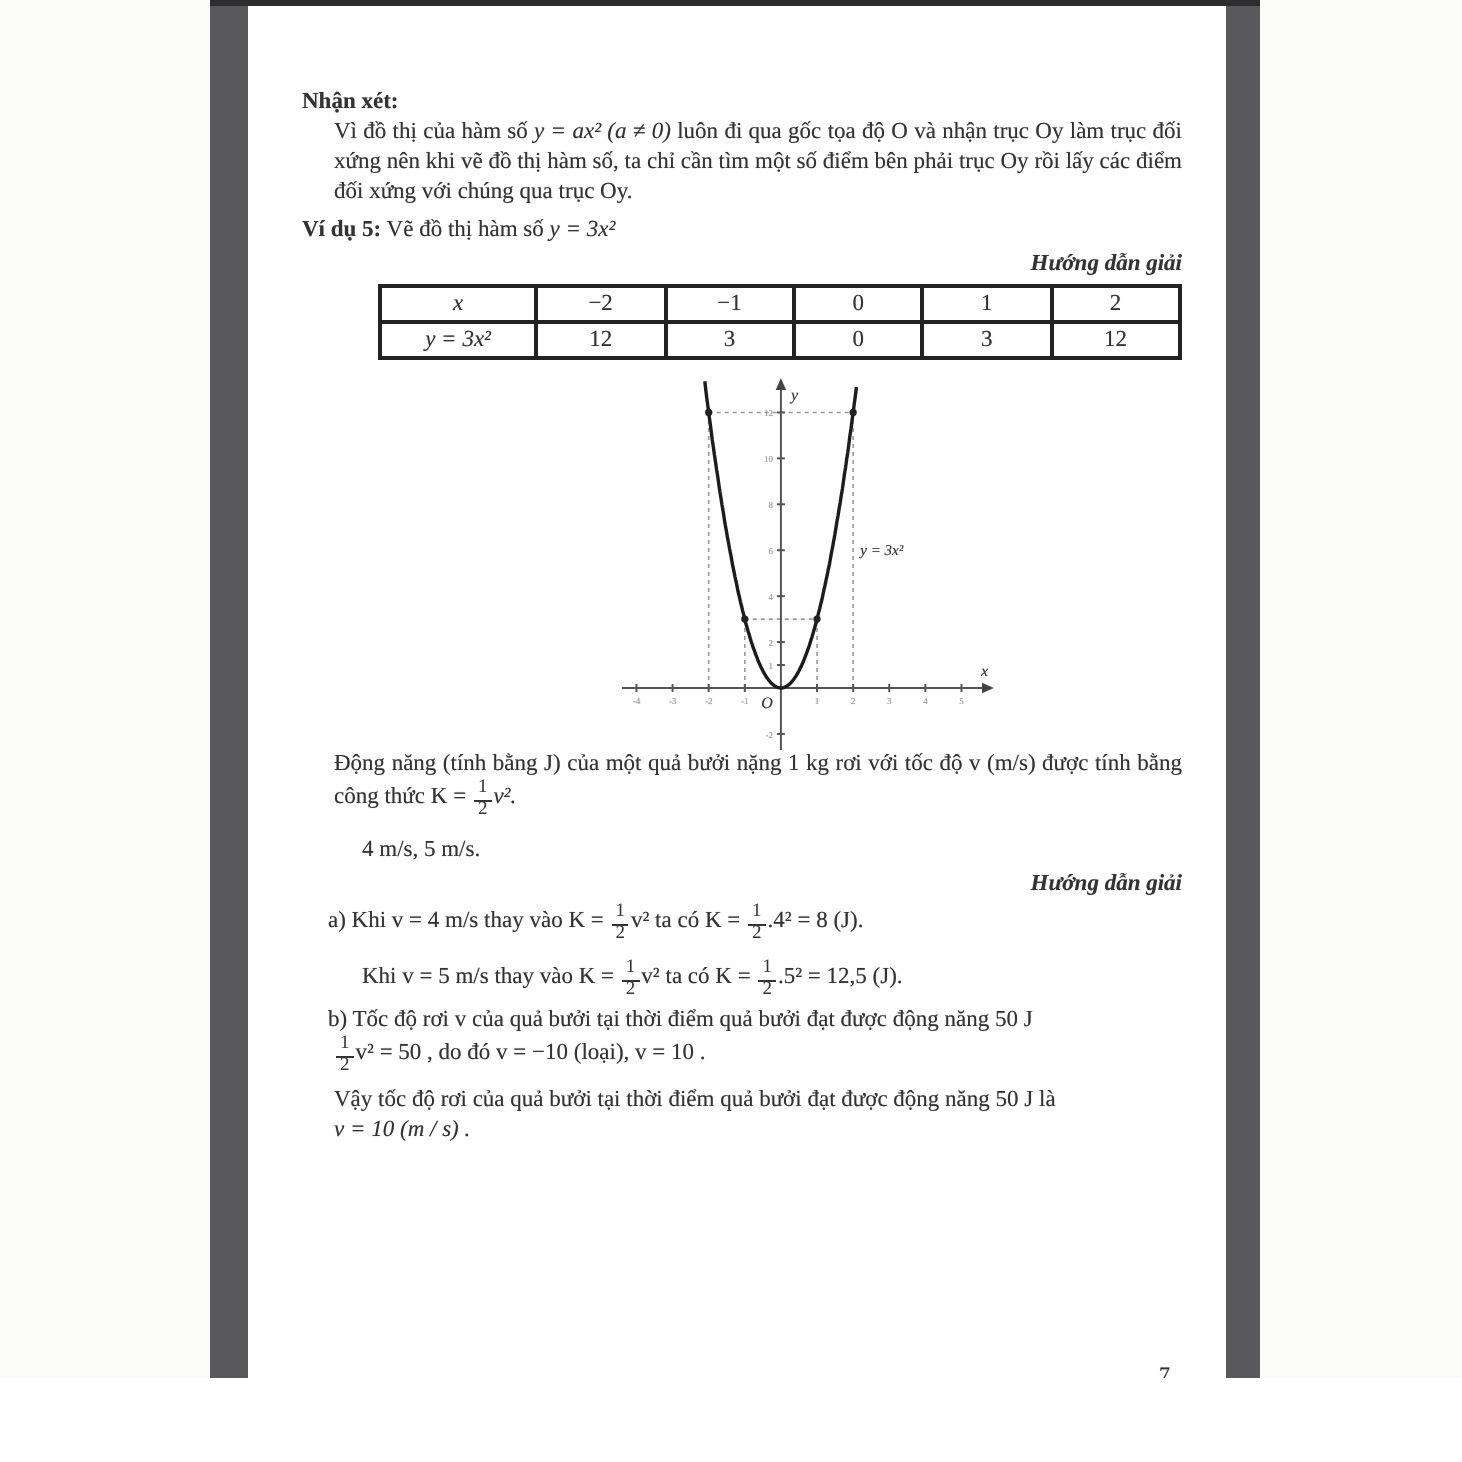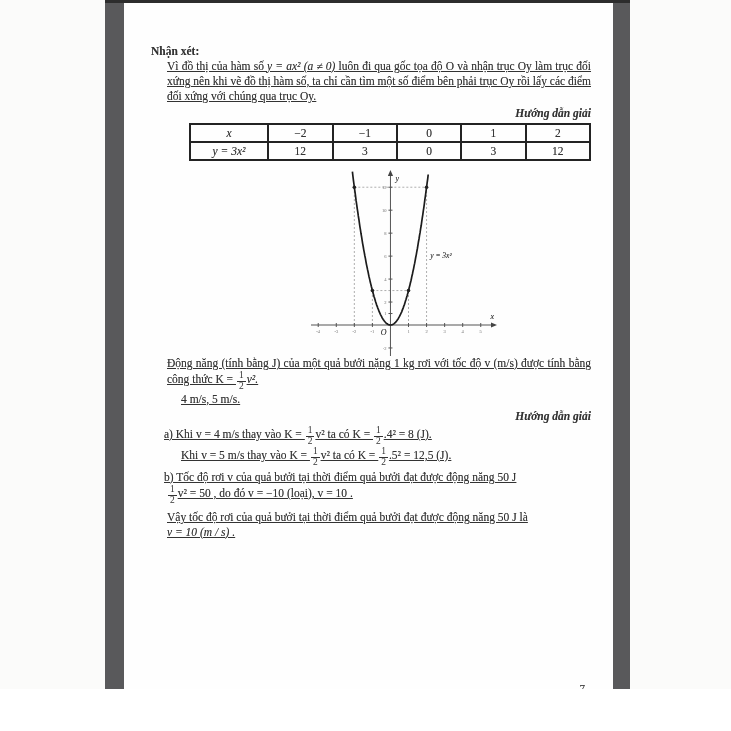--- a/index.html
+++ b/index.html
@@ -6,21 +6,21 @@
   .stage{position:relative;width:731px;height:689px;background:#fbfbfa;overflow:hidden;
          font-family:"Liberation Serif",serif;color:#333;}
   .book{position:absolute;left:105px;top:0;width:525px;height:731px;}
   .bar-left{position:absolute;left:0;top:0;width:19px;height:731px;background:#59595b;}
   .bar-right{position:absolute;right:0;top:0;width:17px;height:731px;background:#59595b;}
   .edge-top{position:absolute;left:0;top:0;width:100%;height:3px;background:#2d2d2d;z-index:3;}
   .edge-bottom{position:absolute;left:0;bottom:0;width:100%;height:5px;background:#2d2d2d;z-index:3;}
   .page{position:absolute;left:19px;top:3px;width:489px;height:723px;background:#fefefe;
         box-sizing:border-box;padding:41px 22px 0 27px;font-size:11.5px;line-height:15px;
         text-shadow:0 0 .4px rgba(40,40,40,.45);}
-  p{margin:0;text-decoration:underline;}
+  p{margin:0;}
   .b{font-weight:bold;}
   .i{font-style:italic;}
   .h{font-weight:bold;}
   .just{text-align:justify;}
   .indent{padding-left:16px;}
   .hdg{font-weight:bold;font-style:italic;text-align:right;margin:2px 0 2px;}
   table.vals{border-collapse:collapse;margin:2px 0 0 38px;table-layout:fixed;}
   table.vals td{border:2px solid #232323;text-align:center;height:16px;padding:0 2px;
                 font-size:11.5px;width:60px;}
   table.vals td.c0{width:74px;}
@@ -30,39 +30,40 @@
   .curve{stroke:#1c1c1c;stroke-width:1.7;fill:none;}
   .tick{font-size:4.5px;fill:#aaa;font-family:"Liberation Serif",serif;}
   .lbl{font-size:8px;font-style:italic;fill:#333;font-family:"Liberation Serif",serif;}
   .clbl{font-size:7.5px;font-style:italic;fill:#333;font-family:"Liberation Serif",serif;}
   .frac{display:inline-block;vertical-align:-0.6em;font-size:9.5px;line-height:1.05;
         text-align:center;margin:0 1px;text-shadow:none;}
   .fn{display:block;border-bottom:1px solid #333;padding:0 2px;}
   .fd{display:block;}
   .mt{margin-top:4px;}
   .sol{padding-left:13px;margin-top:2px;}
-  .sol2{padding-left:30px;margin-top:0;}
+  .sol2{padding-left:30px;margin-top:7px;}
   .pagenum{position:absolute;right:28px;bottom:30px;font-size:11px;}
 </style>
 </head>
 <body>
 
 <div class="stage">
   <div class="book">
     <div class="bar-left"></div>
     <div class="bar-right"></div>
     <div class="edge-top"></div>
     <div class="edge-bottom"></div>
 
     <div class="page">
 
       <div class="h">Nhận xét:</div>
 
       <p class="indent just"><span>Vì đồ thị của hàm số </span><span class="i">y = ax² (a ≠ 0)</span><span> luôn đi qua gốc tọa độ O và nhận trục Oy làm trục đối xứng nên khi vẽ đồ thị hàm số, ta chỉ cần tìm một số điểm bên phải trục Oy rồi lấy các điểm đối xứng với chúng qua trục Oy.</span></p>
 
+      <p class="mt"><span class="b">Ví dụ 5:</span><span> Vẽ đồ thị hàm số </span><span class="i">y = 3x²</span></p>
 
       <div class="hdg">Hướng dẫn giải</div>
 
       <table class="vals">
         <tbody>
             <tr>
           <td class="c0 i">x</td>
           <td>−2</td>
           <td>−1</td>
           <td>0</td>

